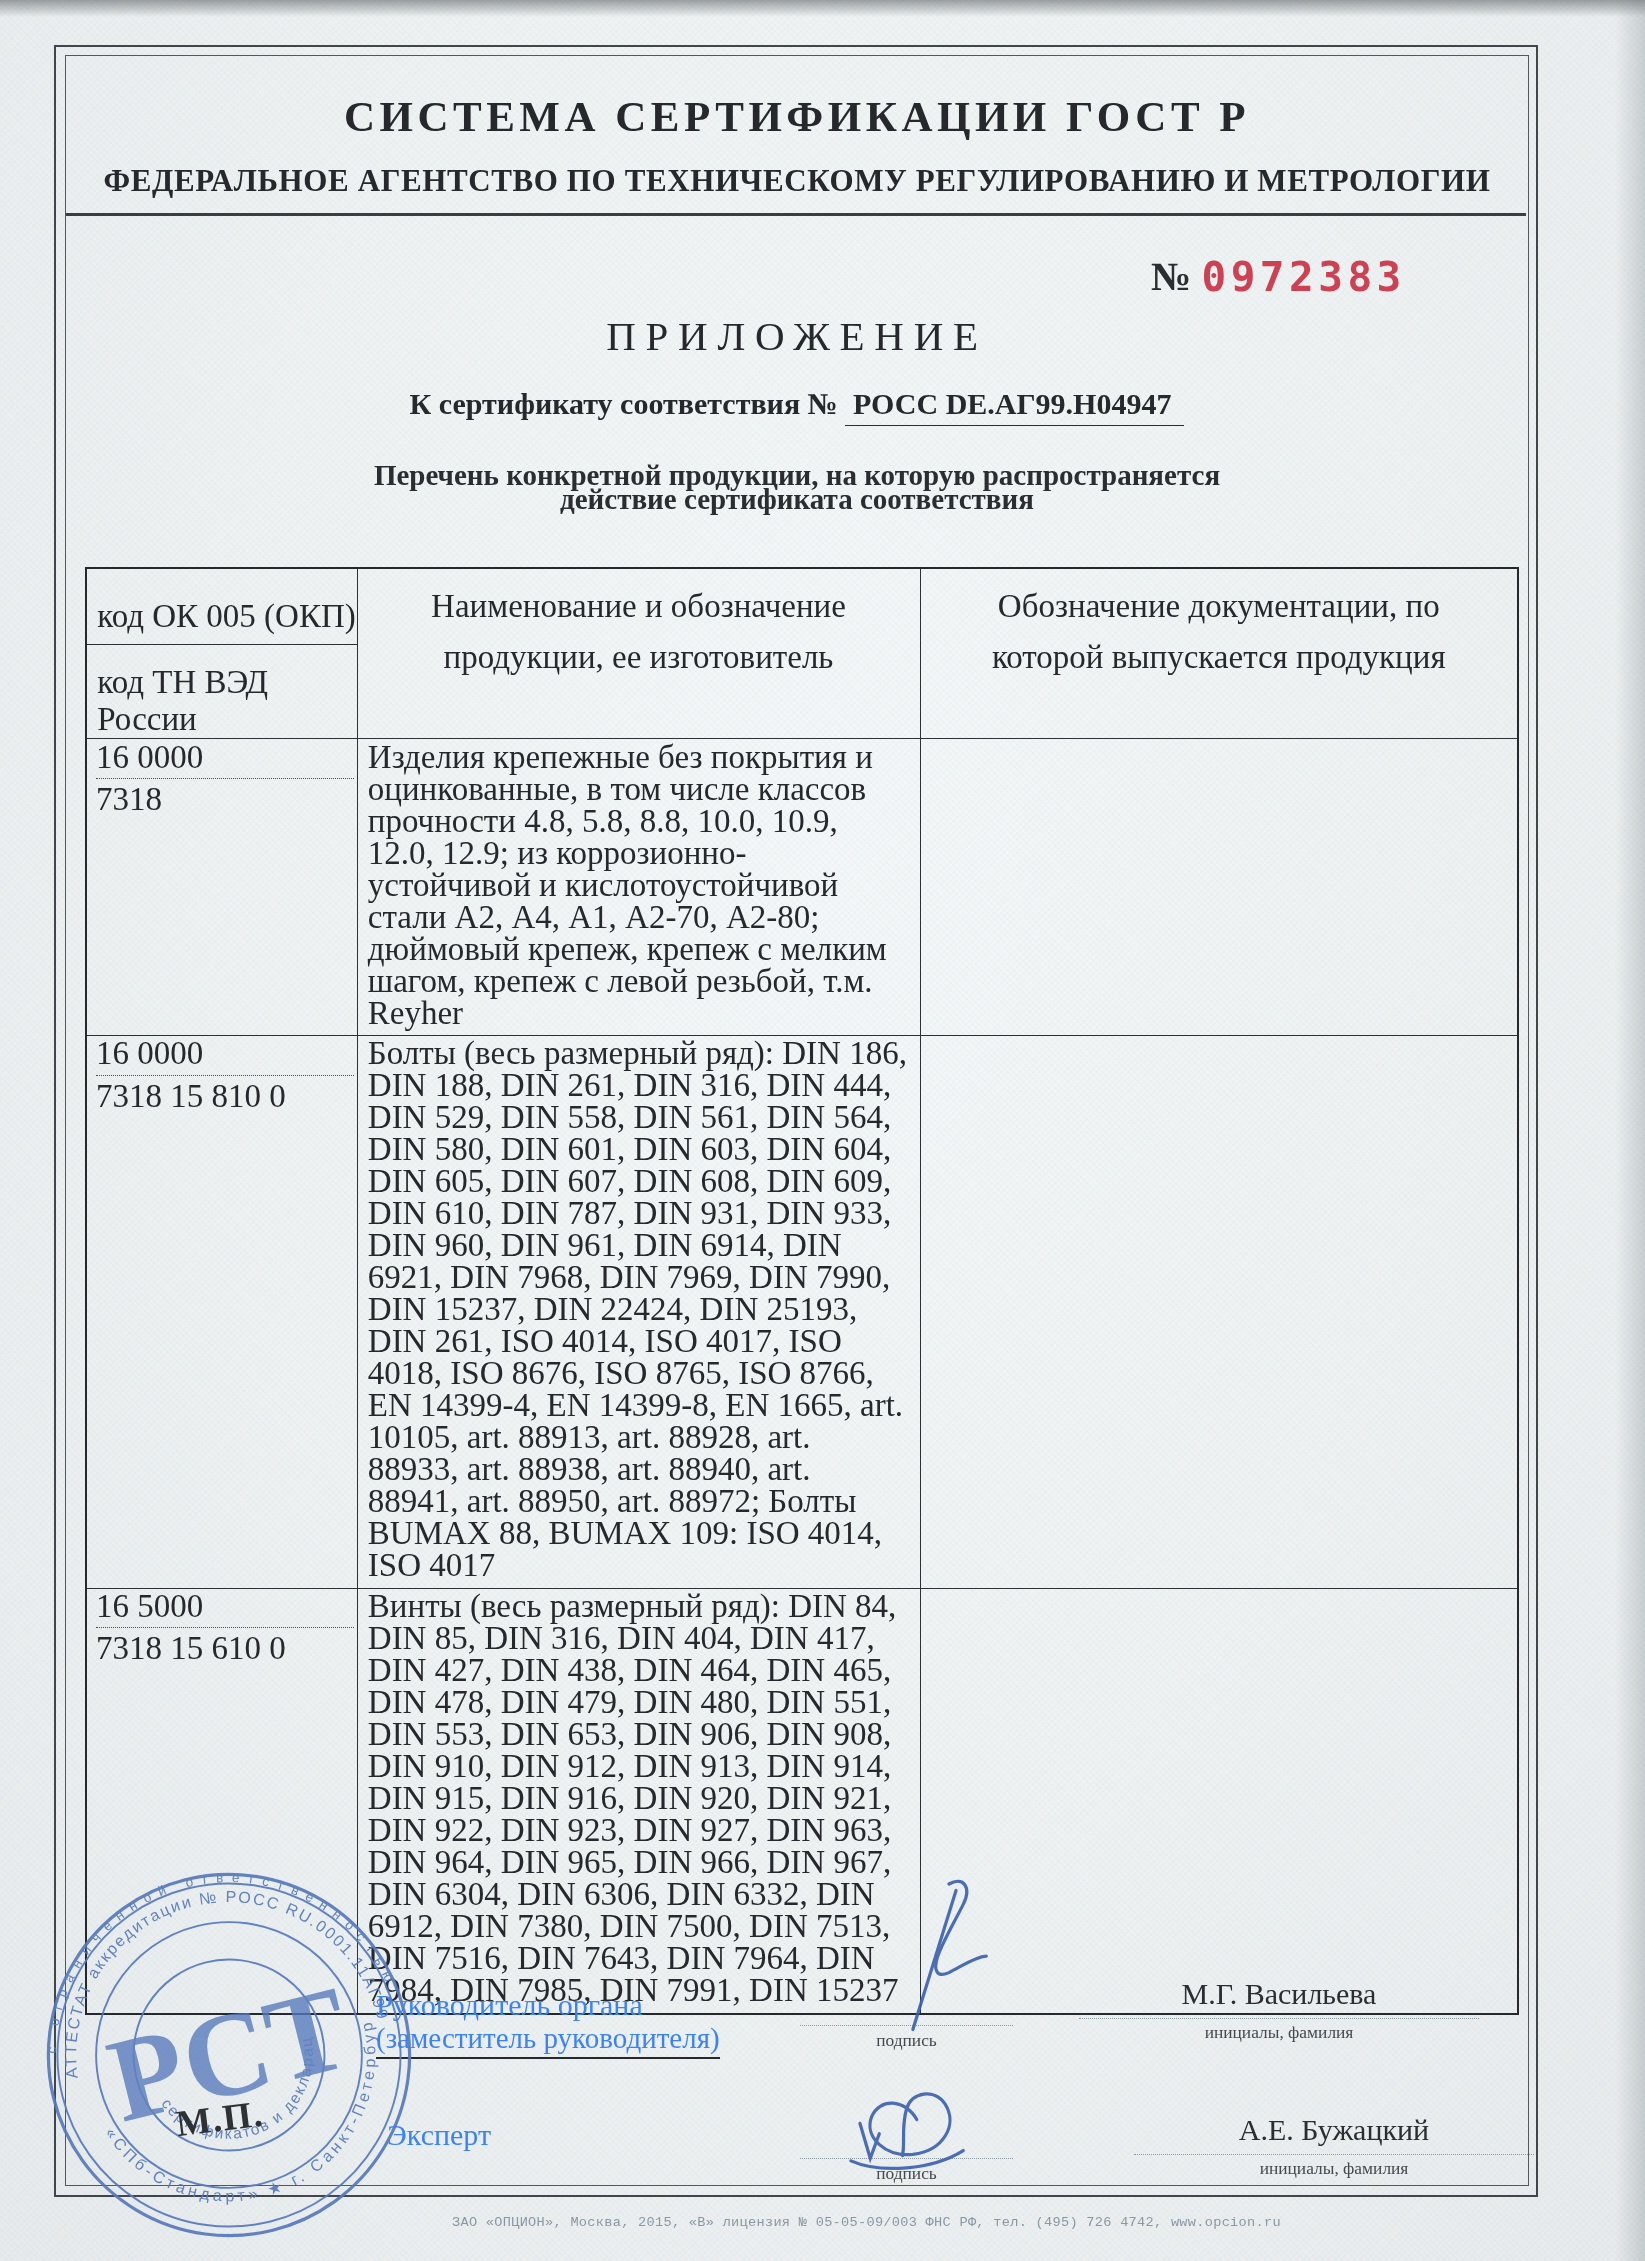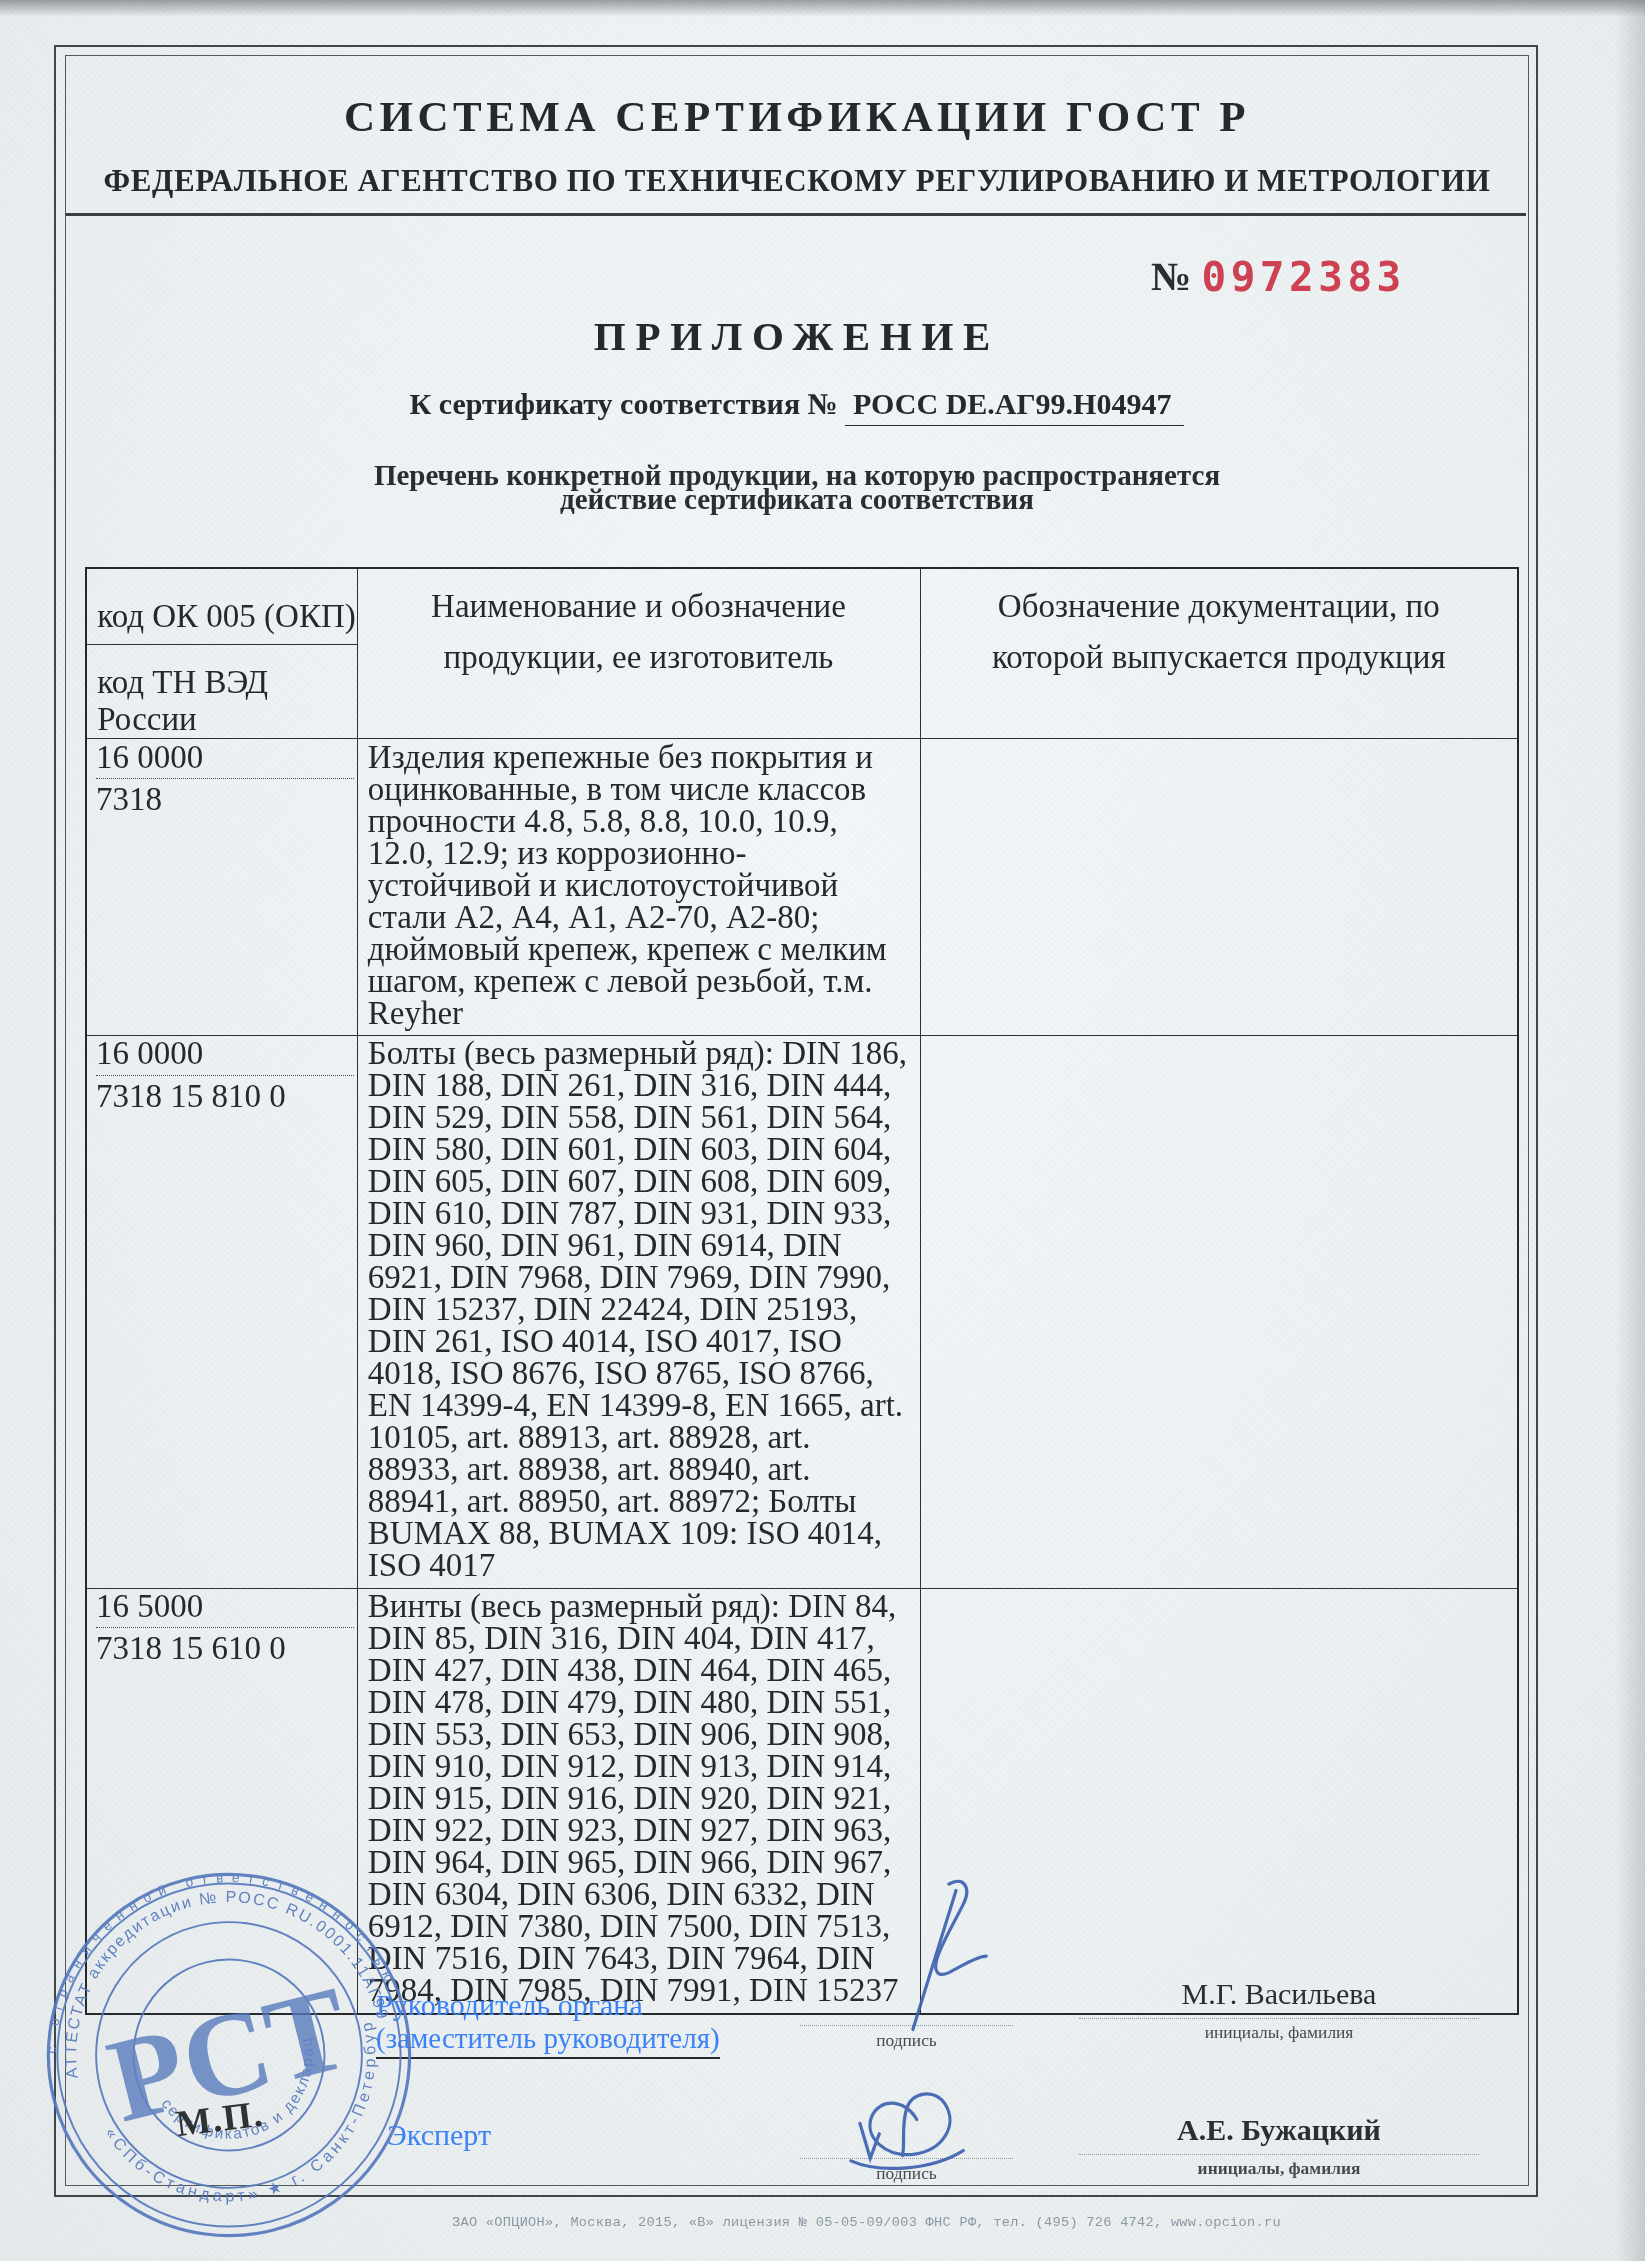--- a/index.html
+++ b/index.html
@@ -25,21 +25,21 @@
   .centered{position:absolute;left:65px;width:1464px;text-align:center;z-index:2;}
   .title1{top:92px;font-size:43px;font-weight:700;letter-spacing:4.5px;color:#26292c;}
   .title2{top:163px;font-size:31px;font-weight:700;letter-spacing:0.6px;color:#26292c;}
   .headrule{position:absolute;left:66px;top:213px;width:1460px;height:3.2px;background:#3a3e40;z-index:2;}
 
   .numline{position:absolute;left:1151px;top:257px;z-index:2;display:flex;align-items:flex-start;}
   .numline .nosign{font-size:40px;font-weight:700;color:#2b2e31;margin-right:10.3px;line-height:1;}
   .numline .numval{font-family:"DejaVu Sans Mono", monospace;font-weight:700;font-size:41px;
     color:#ce4152;letter-spacing:4.5px;line-height:1;}
 
-  .prilozhenie{top:312px;font-size:41px;font-weight:700;letter-spacing:9.7px;color:#26292c;}
+  .prilozhenie{top:312px;font-size:41px;font-weight:400;letter-spacing:9.7px;color:#26292c;}
 
   .certline{top:387px;font-size:30px;font-weight:700;color:#26292c;}
   .certline .certval{border-bottom:1.9px solid #2c2f32;padding:0 13px 5.2px 7.7px;font-weight:600;}
 
   .sub1{top:459px;font-size:29px;font-weight:700;}
   .sub2{top:483px;font-size:29px;font-weight:700;}
 
   table.cert{position:absolute;left:85px;top:567px;width:1431px;z-index:2;
     border-collapse:collapse;table-layout:fixed;font-size:33px;color:#26292c;}
   table.cert td, table.cert th{border:1.9px solid #2e3133;vertical-align:top;text-align:left;font-weight:400;}
@@ -61,21 +61,21 @@
 
   .sigblock{position:absolute;z-index:2;width:213px;}
   .sigblock .line{height:34px;border-bottom:1.3px dotted #8f99a2;}
   .cap{margin-top:3.9px;text-align:center;font-size:17.4px;color:#44494d;}
   .sig1{left:800px;top:1991px;}
   .sig2{left:800px;top:2124px;}
 
   .nameblock{position:absolute;z-index:2;width:400px;text-align:center;}
   .nameblock .nm{font-size:30px;padding-bottom:6.5px;border-bottom:1.3px dotted #8f99a2;}
   .name1{left:1079px;top:1977px;}
-  .name2{left:1079px;top:2113px;font-weight:bold;}
+  .name2{left:1134px;top:2113px;}
 
   .sigsvg{position:absolute;z-index:3;}
   .stampsvg{position:absolute;left:31px;top:1857px;z-index:3;opacity:.92;}
   .mp{position:absolute;left:176px;top:2097px;z-index:4;font-size:37px;font-weight:700;
     color:#2f3234;transform:rotate(-7deg);letter-spacing:1.3px;}
 
   .footer{position:absolute;left:452px;top:2215px;width:903px;text-align:left;z-index:2;
     font-family:Liberation Mono, monospace;font-size:13.6px;letter-spacing:0.3px;color:#8c97a4;}
 </style>
 </head>

